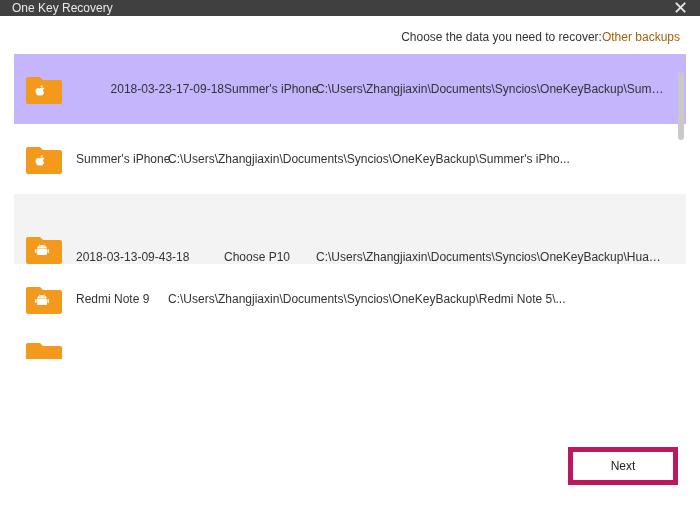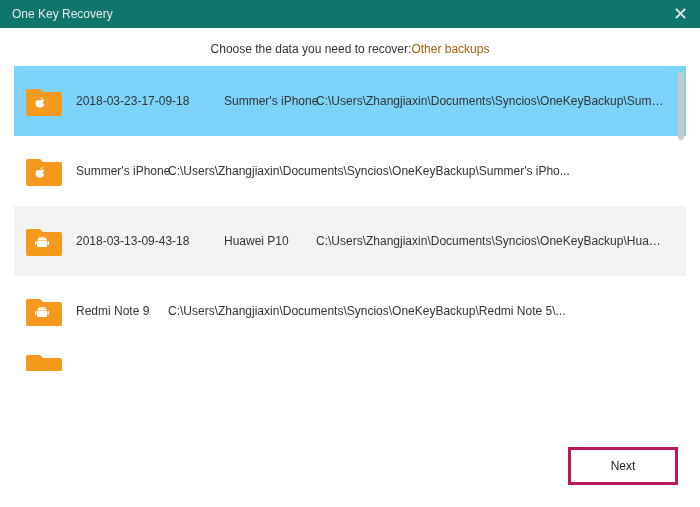--- a/index.html
+++ b/index.html
@@ -5,38 +5,38 @@
     * { margin: 0; padding: 0; box-sizing: border-box; }
     body {
       width: 700px;
       height: 507px;
       font-family: -apple-system, BlinkMacSystemFont, "Segoe UI", Arial, sans-serif;
       background: #fff;
       overflow: hidden;
       position: relative;
     }
     .titlebar {
-      background: #0f766e;
+      background: #404040;
       color: #e8e8e8;
-      height: 28px;
+      height: 16px;
       display: flex;
       align-items: center;
       justify-content: space-between;
       padding: 0 12px;
       font-size: 12px;
     }
     .titlebar .close {
       font-size: 18px;
       font-weight: 300;
       cursor: pointer;
       line-height: 1;
     }
     .subheader {
       display: flex;
-      justify-content: center;
+      justify-content: flex-end;
       align-items: center;
       padding: 14px 20px 10px 20px;
       font-size: 12px;
       color: #333;
     }
     .subheader .other-backups {
       color: #a16207;
       cursor: pointer;
     }
     .list-area {
@@ -47,22 +47,22 @@
     }
     .list-row {
       display: flex;
       align-items: center;
       height: 70px;
       padding: 0 8px 0 12px;
       font-size: 12px;
       color: #333;
       white-space: nowrap;
     }
-    .list-row.selected { background: #7dd3fc; }
-    .list-row.alt { background: #f3f3f3; }
+    .list-row.selected { background: #c4b5fd; text-align: right; }
+    .list-row.alt { background: #f3f3f3; align-items: flex-end; }
     .list-row.partial { height: 30px; align-items: flex-start; overflow: hidden; }
     .folder-icon {
       width: 36px;
       height: 30px;
       margin-right: 14px;
       flex-shrink: 0;
     }
     .col-date { width: 148px; flex-shrink: 0; }
     .col-device { width: 92px; flex-shrink: 0; }
     .col-path {
@@ -81,21 +81,21 @@
       border-radius: 3px;
     }
     .footer {
       position: absolute;
       bottom: 22px;
       right: 22px;
     }
     .next-btn {
       width: 110px;
       height: 38px;
-      border: 3px solid #be185d;
+      border: 5px solid #be185d;
       background: #fff;
       font-size: 12px;
       color: #222;
       display: flex;
       align-items: center;
       justify-content: center;
       cursor: pointer;
       text-align: right;
     }
   </style>
@@ -143,21 +143,21 @@
           <path fill="#f39a1d" d="M2 3h12l3 3h17a2 2 0 0 1 2 2v20a2 2 0 0 1-2 2H2a2 2 0 0 1-2-2V5a2 2 0 0 1 2-2z"></path>
           <g fill="#fff" transform="translate(10 10) scale(0.5)">
             <path d="M6 0l1.5 2.5A8 8 0 0 0 2 9h20a8 8 0 0 0-5.5-6.5L18 0l-1 .6L15.6 3a8 8 0 0 0-7.2 0L7 .6 6 0zM8 6a1 1 0 1 1 0-2 1 1 0 0 1 0 2zm8 0a1 1 0 1 1 0-2 1 1 0 0 1 0 2z"></path>
             <rect x="2" y="10" width="20" height="12" rx="2"></rect>
             <rect x="-2" y="10" width="3" height="8" rx="1.5"></rect>
             <rect x="23" y="10" width="3" height="8" rx="1.5"></rect>
           </g>
         </svg>
     </span>
     <span class="col-date">2018-03-13-09-43-18</span>
-    <span class="col-device">Huawei P10</span>
+    <span class="col-device">Choose P10</span>
     <span class="col-path">C:\Users\Zhangjiaxin\Documents\Syncios\OneKeyBackup\Huawei P10\20...</span>
   </div>
 
   <div class="list-row">
     <span class="folder-icon">
       <svg viewBox="0 0 36 30">
           <path fill="#f39a1d" d="M2 3h12l3 3h17a2 2 0 0 1 2 2v20a2 2 0 0 1-2 2H2a2 2 0 0 1-2-2V5a2 2 0 0 1 2-2z"></path>
           <g fill="#fff" transform="translate(10 10) scale(0.5)">
             <path d="M6 0l1.5 2.5A8 8 0 0 0 2 9h20a8 8 0 0 0-5.5-6.5L18 0l-1 .6L15.6 3a8 8 0 0 0-7.2 0L7 .6 6 0zM8 6a1 1 0 1 1 0-2 1 1 0 0 1 0 2zm8 0a1 1 0 1 1 0-2 1 1 0 0 1 0 2z"></path>
             <rect x="2" y="10" width="20" height="12" rx="2"></rect>

